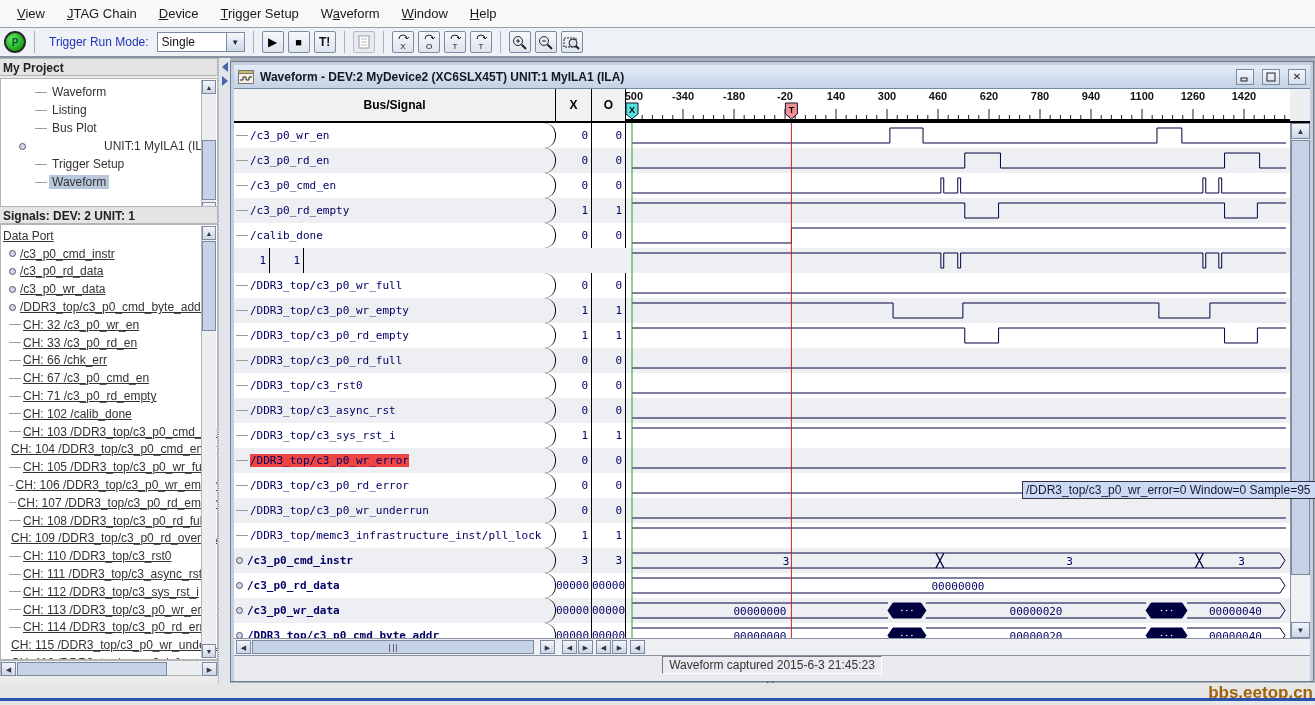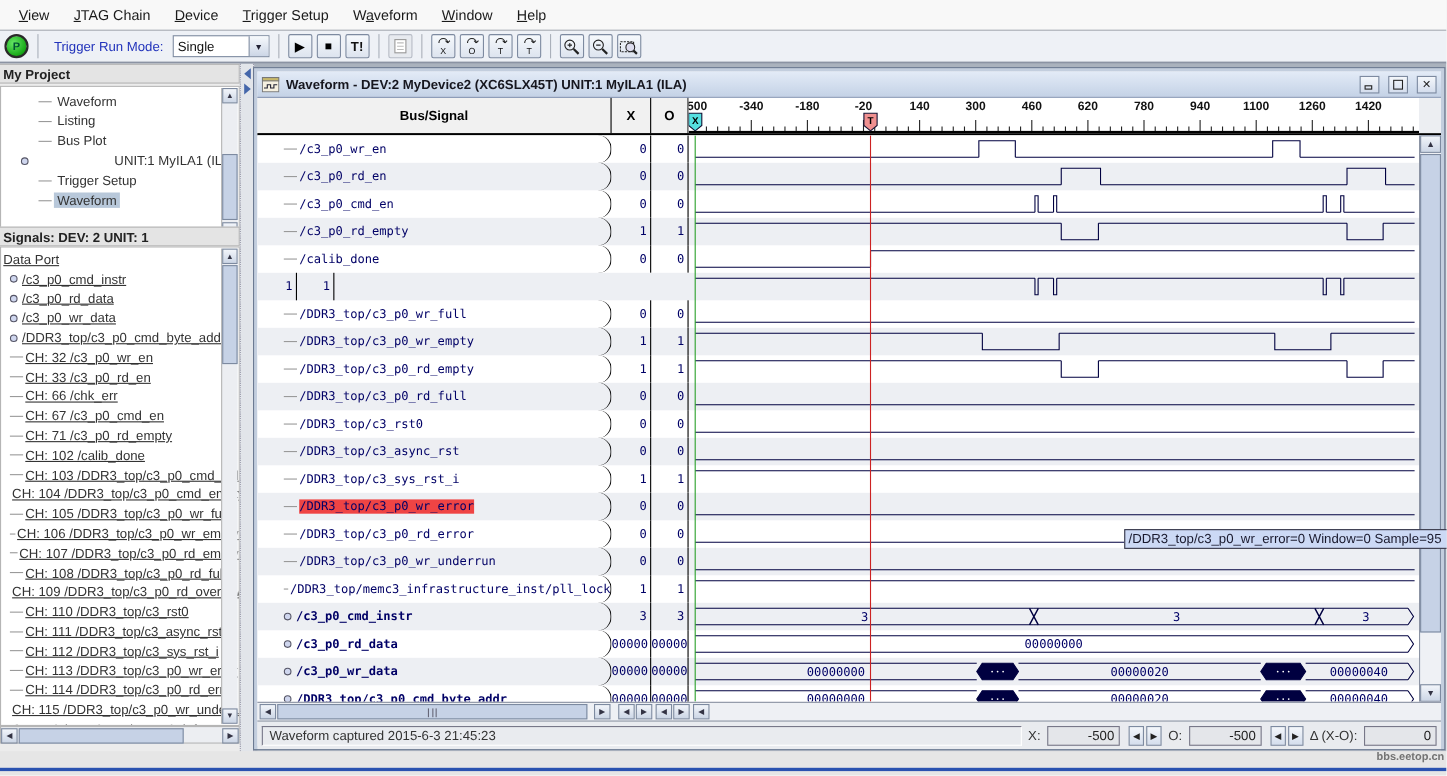--- a/index.html
+++ b/index.html
@@ -59,49 +59,49 @@
   .ww-header { height:34px; display:flex; border-bottom:2px solid #000; background:#f1f1f1; }
   .hd-name { width:322px; border-right:1px solid #000; display:flex; align-items:center; justify-content:center; font-weight:bold; font-size:12px; }
   .hd-x { width:36px; border-right:1px solid #000; display:flex; align-items:center; justify-content:center; font-weight:bold; }
   .hd-o { width:34px; border-right:1px solid #000; display:flex; align-items:center; justify-content:center; font-weight:bold; }
   .hd-ruler { width:664px; background:#fff; position:relative; }
   .hd-vsc { flex:1; background:#eceef2; }
 
   .wave-rows { position:relative; height:515px; overflow:hidden; background:#fff; }
   .wrow { position:absolute; left:0; width:1056px; height:25px; display:flex; }
   .wrow.alt { background:#edeff3; }
-  .cell-name { width:322px; border-right:1px solid #000; display:flex; align-items:center; padding-left:24px; overflow:hidden;border-radius:12px; }
+  .cell-name { width:322px; border-right:1px solid #000; display:flex; align-items:center; padding-left:2px; overflow:hidden;border-radius:12px; }
   .cell-name .nm { font-family:"DejaVu Sans Mono", monospace; font-size:11px; color:#000066; white-space:nowrap; }
   .cell-name .nm.bus { font-weight:bold; }
   .cell-name .nm.hl { background:#ef4444; }
   .cell-x { width:36px; border-right:1px solid #000; text-align:right; padding:6px 3px 0 0; font-family:"DejaVu Sans Mono", monospace; font-size:11px; color:#000066; overflow:hidden; }
   .cell-o { width:34px; border-right:1px solid #000; text-align:right; padding:6px 3px 0 0; font-family:"DejaVu Sans Mono", monospace; font-size:11px; color:#000066; overflow:hidden; }
   #wave-svg { position:absolute; left:392px; top:0; }
   .ww-vscroll { position:absolute; right:0; top:58px; width:20px; height:515px; background:#eff1f5; border-left:1px solid #8b93a3; }
   .ww-vscroll .sbtn { width:19px; height:16px; line-height:15px; font-size:8px; }
   .ww-vscroll .sthumb { width:19px; }
 
   .ww-hscroll { height:18px; background:#eef0f4; border-top:1px solid #8b93a3; border-bottom:1px solid #8b93a3; position:relative; }
   .hbtn { position:absolute; top:1px; width:15px; height:14px; background:linear-gradient(#f2f5fa,#ccd6e6); border:1px solid #7d8aa0; font-size:7px; color:#334; text-align:center; line-height:13px; }
   .hthumb { position:absolute; top:1px; height:14px; background:#c6d2e6; border:1px solid #7d8aa0; }
   .hgrip { position:absolute; top:3px; width:8px; height:8px; border-left:1px solid #667; border-right:1px solid #667; }
   .hgrip i { display:block; width:1px; height:8px; background:#667; margin:0 auto; }
 
-  .ww-status { height:26px; background:#e9ebef; display:flex; align-items:center; padding:0 4px; gap:6px; }
+  .ww-status { height:26px; background:#e9ebef; display:flex; align-items:center; padding:0 4px; gap:6px;flex-direction:column; }
   .st-captured { flex:1; height:18px; border:1px solid #9aa; border-top-color:#778; border-left-color:#778; border-bottom-color:#fff; border-right-color:#fff; background:#e9ebef; font-size:12px; color:#333; padding:1px 6px; }
   .st-label { font-size:12px; color:#333; }
   .st-field { width:66px; height:18px; border:1px solid #778; background:#e4e6ea; text-align:right; padding:1px 4px; font-size:12px; color:#222; }
   .spin { display:flex; }
   .spin .win-btn { width:14px; height:18px; font-size:8px; }
 
   .tooltip { position:absolute; left:1022px; top:481px; width:300px; height:18px; background:#ccd9f5; border:1px solid #334; font-size:12px; color:#1a1a2e; padding:1px 3px; white-space:nowrap; overflow:hidden; z-index:50; }
 
   
   .bottom-strip { position:absolute; left:0; top:683px; width:1315px; height:22px; background:#e6e6e6; }
-  .watermark { position:absolute; right:2px; top:0; font-weight:bold; font-size:10px; color:#737373; }
+  .watermark { position:absolute; right:2px; top:0; font-weight:bold; font-size:17px; color:#a16207; }
   .blue-line { position:absolute; left:0; top:15px; width:1315px; height:3px; background:#2a52b0; }
 
   svg text { font-family:"Liberation Sans", sans-serif; }
   .mono-label { font-family:"DejaVu Sans Mono", monospace; }
 </style>
 </head>
 <body>
 
 <div class="menubar">
   <div id="menu-items" style="display: flex;">

